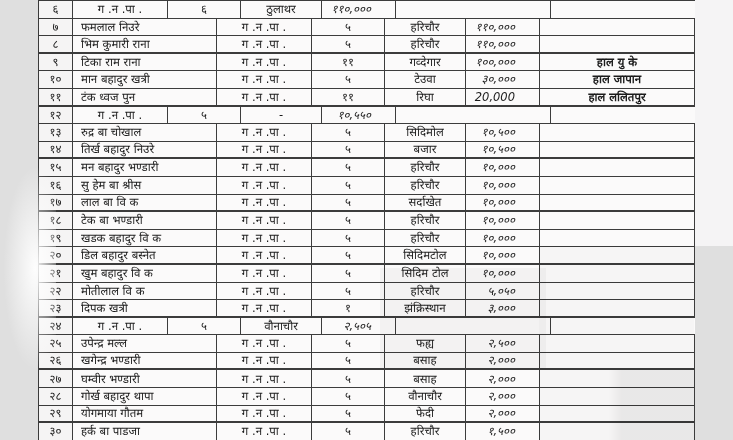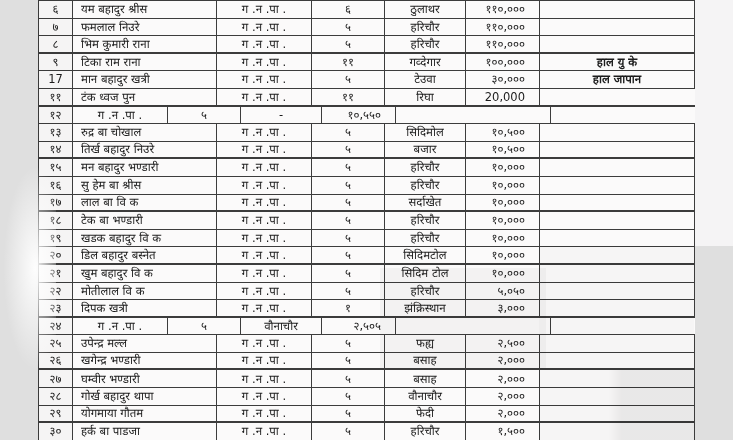--- a/index.html
+++ b/index.html
@@ -62,32 +62,31 @@
     box-sizing:border-box;border-right:1px solid var(--border);
     display:flex;align-items:center;justify-content:center;
     font-size:11.5px;line-height:1;color:var(--text);
     white-space:nowrap;overflow:hidden;padding-top:1px;
   }
   .c0{width:34px;}
   .c1{width:144px;justify-content:flex-start;padding-left:8px;}
   .c2{width:95px;text-align:right;}
   .c3{width:73px;}
   .c4{width:81px;}
-  .c5{width:74px;justify-content:flex-end;padding-right:14px;}
+  .c5{width:74px;justify-content:flex-end;padding-right:24px;font-style:italic;}
   .c6{width:155px;font-weight:bold;}
 </style>
 </head>
 <body>
 
 <div class="page">
   <div class="margin-right-top"></div>
   <div class="table">
       <div class="row">
         <div class="cell c0">६</div>
-        <div class="cell c1">यम बहादुर श्रीस</div>
         <div class="cell c2">ग .न .पा .</div>
         <div class="cell c3">६</div>
         <div class="cell c4">ठुलाथर</div>
         <div class="cell c5">११०,०००</div>
         <div class="cell c6"></div>
       </div>
       <div class="row">
         <div class="cell c0">७</div>
         <div class="cell c1">फमलाल निउरे</div>
         <div class="cell c2">ग .न .पा .</div>
@@ -108,35 +107,36 @@
       <div class="row">
         <div class="cell c0">९</div>
         <div class="cell c1">टिका राम राना</div>
         <div class="cell c2">ग .न .पा .</div>
         <div class="cell c3">११</div>
         <div class="cell c4">गव्देगार</div>
         <div class="cell c5">१००,०००</div>
         <div class="cell c6">हाल यु के</div>
       </div>
       <div class="row">
-        <div class="cell c0">17</div>
+        <div class="cell c0">१०</div>
         <div class="cell c1">मान बहादुर खत्री</div>
         <div class="cell c2">ग .न .पा .</div>
         <div class="cell c3">५</div>
         <div class="cell c4">टेउवा</div>
         <div class="cell c5">३०,०००</div>
         <div class="cell c6">हाल जापान</div>
       </div>
       <div class="row thick">
         <div class="cell c0">११</div>
         <div class="cell c1">टंक ध्वज पुन</div>
         <div class="cell c2">ग .न .पा .</div>
         <div class="cell c3">११</div>
         <div class="cell c4">रिघा</div>
         <div class="cell c5">20,000</div>
+        <div class="cell c6">हाल ललितपुर</div>
       </div>
       <div class="row">
         <div class="cell c0">१२</div>
         <div class="cell c2">ग .न .पा .</div>
         <div class="cell c3">५</div>
         <div class="cell c4">-</div>
         <div class="cell c5">१०,५५०</div>
         <div class="cell c6"></div>
       </div>
       <div class="row">

